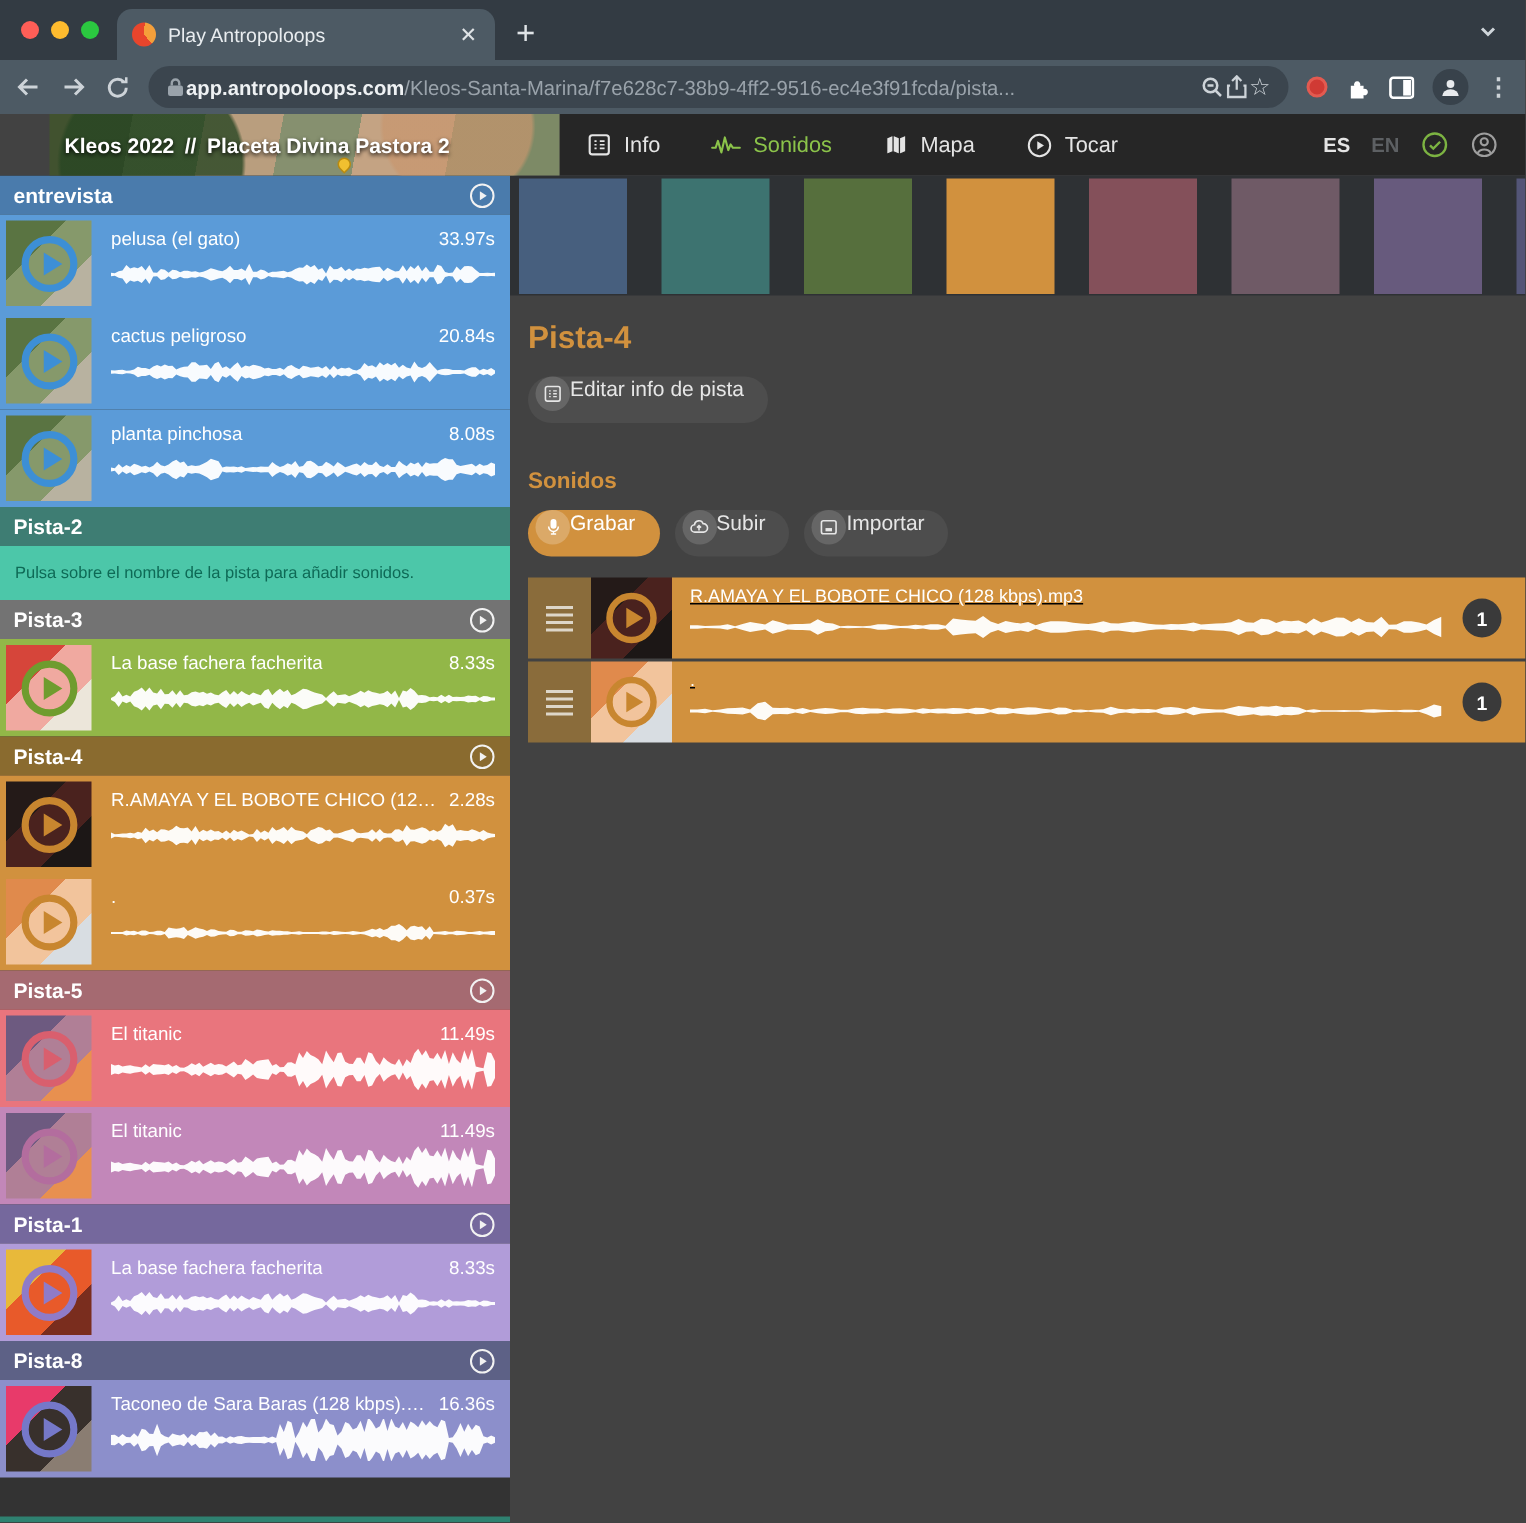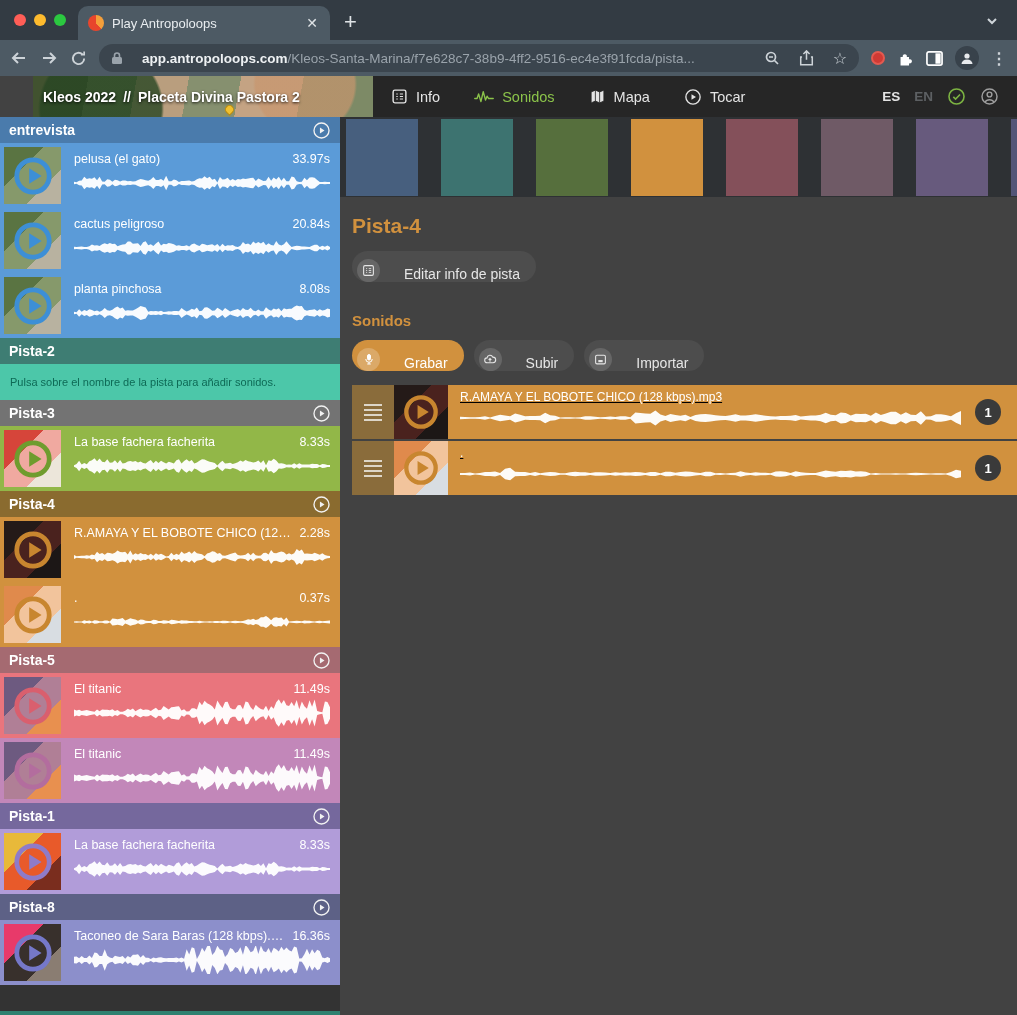--- a/index.html
+++ b/index.html
@@ -16,21 +16,21 @@
   .favicon { width:16px; height:16px; border-radius:50%; flex:none;
     background:conic-gradient(from 140deg,#e8452c 0 62%,#f59f3a 0 100%); }
   .tab-title { flex:1; white-space:nowrap; overflow:hidden; }
   .tab-close { color:#dfe3e6; font-size:14px; padding:0 2px; }
   .newtab { color:#dfe3e6; font-size:22px; font-weight:300; margin:0 0 7px 14px; line-height:1; }
   .tab-chevron { position:absolute; right:18px; top:14px; color:#cfd5da; }
 
   .toolbar { height:36px; background:#4d5a64; display:flex; align-items:center; padding:0 10px; gap:12px; }
   .tbicon { color:#cdd3d8; display:flex; align-items:center; flex:none; }
   .urlbar { flex:1; height:28px; background:#3b454e; border-radius:14px; display:flex;
-    align-items:center; gap:19px; padding:0 12px; font-size:13.5px; min-width:0; }
+    align-items:center; gap:1px; padding:0 12px; font-size:13.5px; min-width:0; }
   .url-text { flex:1; white-space:nowrap; overflow:hidden; min-width:0; }
   .url-domain { color:#eef1f3; font-weight:700; }
   .url-path { color:#9aa3ab; }
   .rec { width:14px; height:14px; border-radius:50%; background:#d03a34; border:2px solid #e35a50; }
   .avatar-circle { width:24px; height:24px; border-radius:50%; background:#38424b;
     display:flex; align-items:center; justify-content:center; }
   .kebab { color:#cdd3d8; font-size:16px; font-weight:700; letter-spacing:0; }
 
   
   .apptop { display:flex; height:41px; }
@@ -71,21 +71,21 @@
   .waveform svg { width:100%; height:100%; display:block; }
   .hint { height:36px; flex:none; display:flex; align-items:center; padding:0 10px; font-size:11px; }
   .side-footer { height:4px; flex:none; margin-top:auto; }
 
   
   .main { flex:1; background:#424242; min-width:0; }
   .swatchstrip { height:80px; background:#2e3134; display:flex; gap:23px; padding:2px 0 0 6px; overflow:hidden; }
   .swatch { width:72px; height:77px; flex:none; }
   .content { padding-left:12px; }
   .page-title { color:#d1913e; font-size:21px; font-weight:700; margin-top:17px; }
-  .pill { display:inline-flex; align-items:flex-end; gap:24px; height:31px; border:none; cursor:pointer;
+  .pill { display:inline-flex; align-items:flex-start; gap:0; height:31px; border:none; cursor:pointer;
     background:#4d4d4d; color:#e6e6e6; border-radius:16px; padding:0 16px 0 5px; font-size:14px;
     font-family:"Liberation Sans", sans-serif; }
   .pill .icircle { width:23px; height:23px; border-radius:50%; background:rgba(255,255,255,.14);
     display:flex; align-items:center; justify-content:center; color:#e6e6e6; }
   .edit-row { margin-top:13px; }
   .sounds-heading { color:#d1913e; font-size:15px; font-weight:700; margin-top:30px; }
   .actions { display:flex; gap:10px; margin-top:11px; }
   .pill.primary { background:#d1913e; color:#fff; }
   .pill.primary .icircle { background:rgba(255,255,255,.22); color:#fff; }
   .srows { margin-top:14px; }

